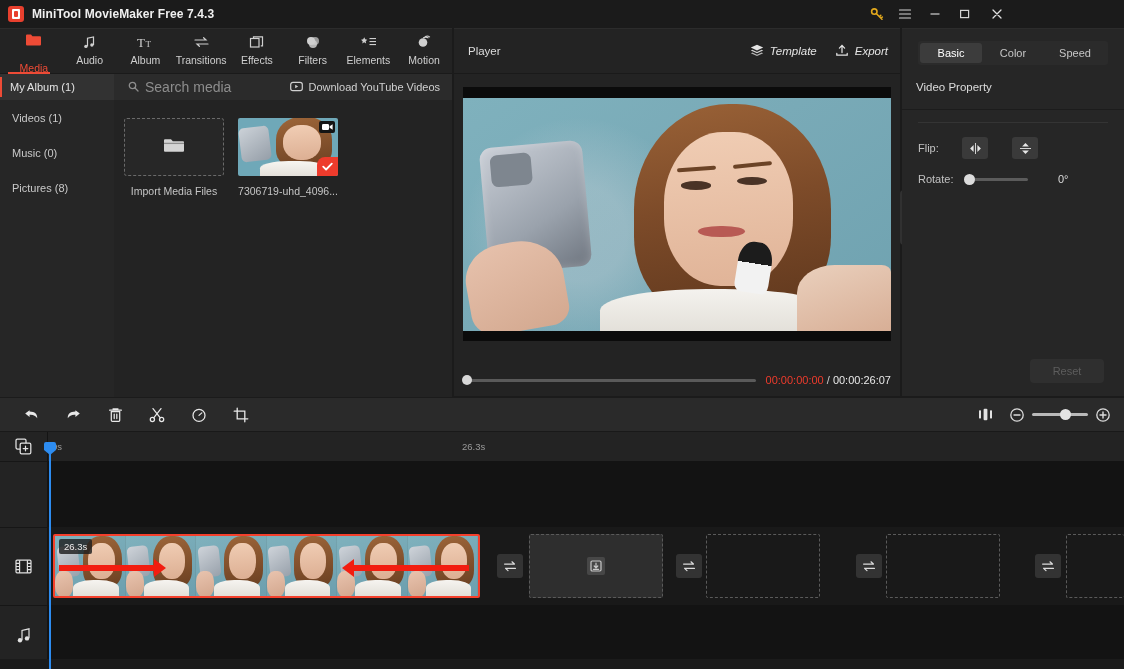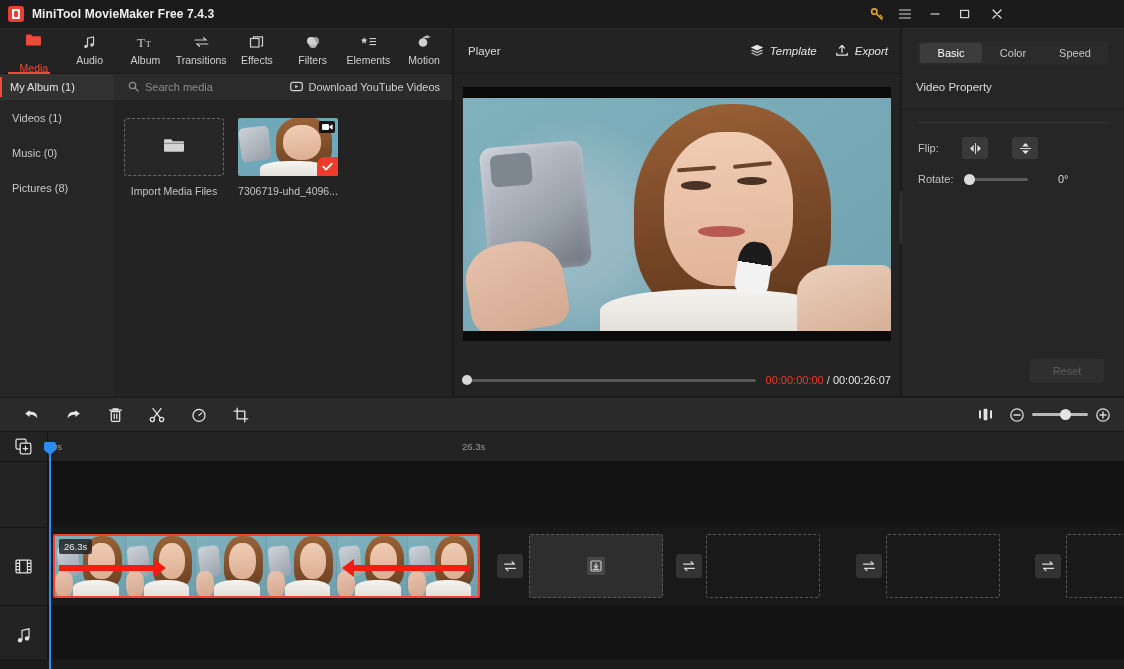--- a/index.html
+++ b/index.html
@@ -72,21 +72,21 @@
     background: #2b2b2b; display: flex; align-items: center;
   }
   #album-tab {
     width: 114px; height: 26px; background: #323232; display: flex; align-items: center;
     padding-left: 10px; font-size: 11px; color: #e3e3e3; position: relative;
   }
   #album-tab::before {
     content: ""; position: absolute; left: 0; top: 3px; width: 2px; height: 20px; background: #ee4b36;
   }
   #search-input-wrap { display: flex; align-items: center; margin-left: 14px; gap: 6px; }
-  #search-input-wrap .sx { font-size: 11px; color: #8d8d8d; }
+  #search-input-wrap .sx { font-size: 14px; color: #8d8d8d; }
   #dl-yt { margin-left: auto; margin-right: 12px; display: flex; align-items: center; gap: 6px; }
   #dl-yt .sx { font-size: 11px; color: #d0d0d0; }
 
   
   #left-nav {
     position: absolute; left: 0; top: 71px; width: 114px; height: 297px; background: #262626;
   }
   .nav-item {
     height: 35px; display: flex; align-items: center; padding-left: 12px;
     font-size: 11px; color: #c9c9c9;

